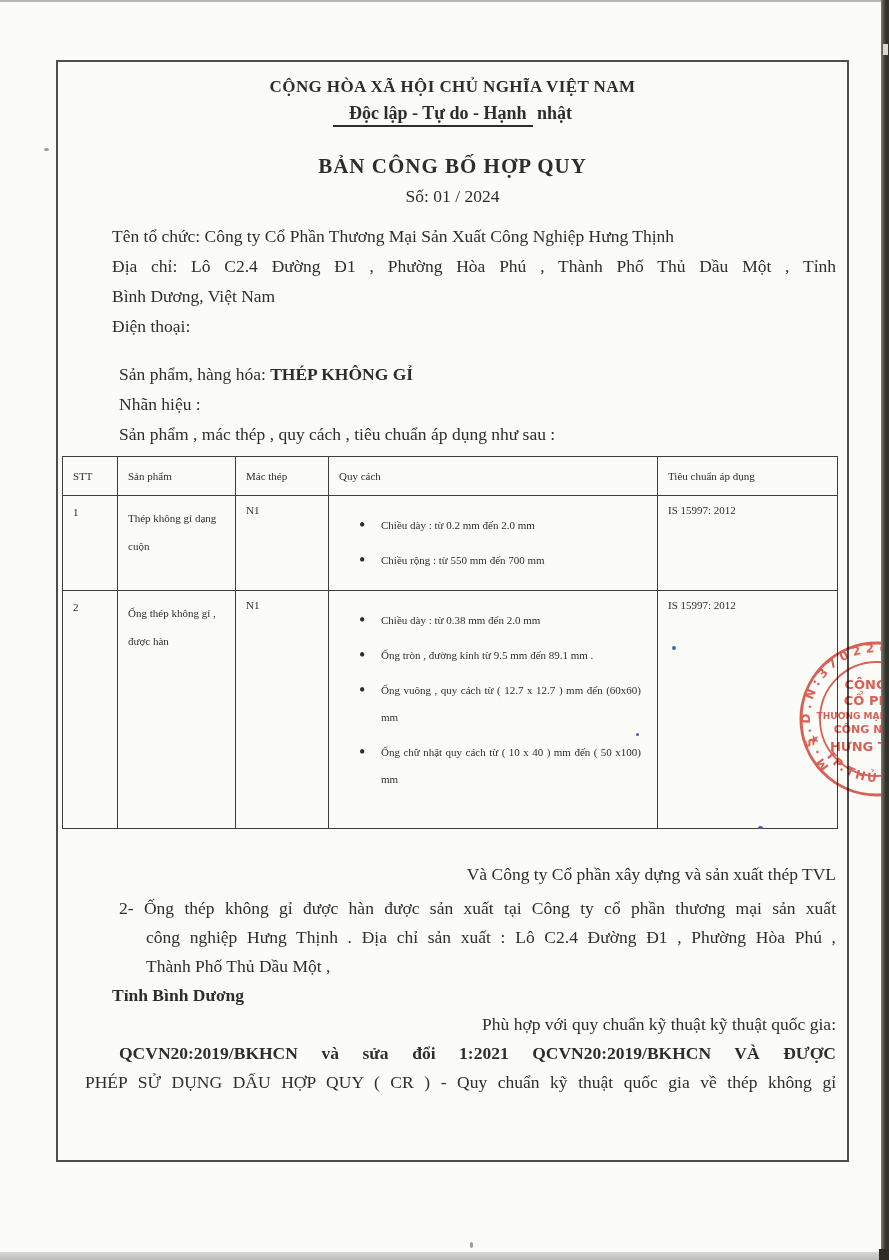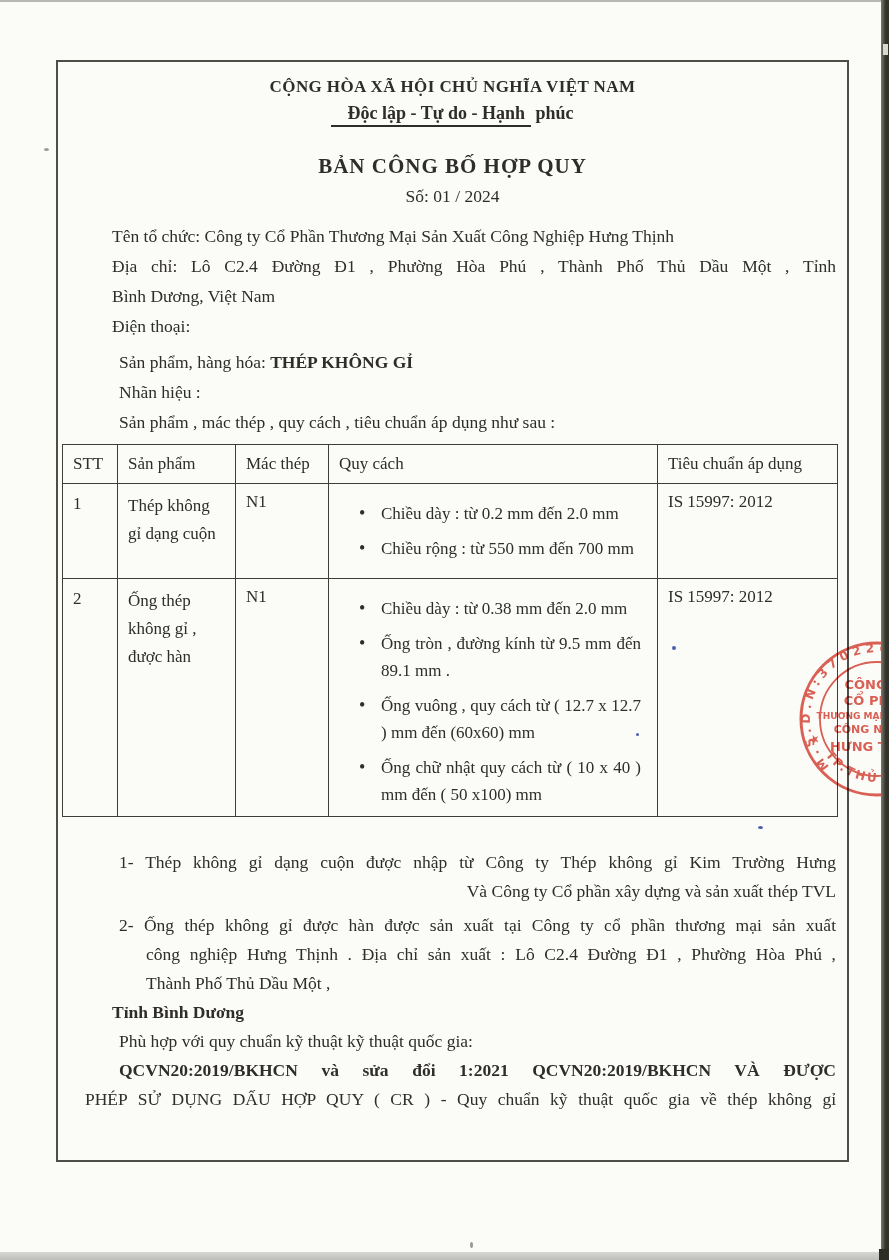--- a/index.html
+++ b/index.html
@@ -26,27 +26,27 @@
   .center{text-align:center;}
   .national-title{margin-top:14px;font-weight:bold;font-size:17px;letter-spacing:.4px;line-height:22px;}
   .motto{margin-top:3px;font-weight:bold;font-size:18px;line-height:24px;}
   .motto .underlined{border-bottom:2px solid #2e2d29;padding:0 6px 2px 16px;}
   .doc-title{margin-top:28px;font-weight:bold;font-size:21px;letter-spacing:1px;line-height:26px;}
   .doc-no{margin-top:6px;font-size:17.5px;line-height:22px;}
 
   .body-text{font-size:17.5px;line-height:30px;padding-left:24px;}
   .p-std{margin:0 11px 0 30px;}
   .p-ind{margin:0 11px 0 37px;}
-  .mt14{margin-top:14px;} .mt6{margin-top:6px;}
+  .mt14{margin-top:14px;} .mt6{margin-top:18px;}
   .just-last{text-align:justify;text-align-last:justify;display:block;}
   .bold{font-weight:bold;}
 
   
   table.spec{border-collapse:collapse;margin:7px 0 0 4px;table-layout:fixed;width:775px;
-             font-size:17px;font-family:Liberation Serif, serif;}
+             font-size:11px;font-family:Liberation Serif, serif;}
   table.spec th,table.spec td{border:1.6px solid #3e3d38;vertical-align:top;
              padding:8px 10px;font-weight:normal;text-align:left;}
   table.spec th{height:26px;vertical-align:middle;padding:6px 10px;}
   col.c-stt{width:55px;} col.c-sp{width:118px;} col.c-mt{width:93px;}
   col.c-qc{width:329px;} col.c-tc{width:180px;}
   td.stt-cell,th.stt-cell{text-align:center;padding-left:4px;padding-right:4px;}
   td.prod-cell{text-align:justify;padding-top:10px;line-height:28px;}
   td.grade-cell{text-align:center;padding-top:10px;}
   td.std-cell{padding-top:10px;}
   td.qc-cell{padding:6px 8px 6px 0;}
@@ -56,21 +56,21 @@
 
   
   .notes{margin-top:31px;}
   .notes .line{line-height:29px;}
   .n1-l1{margin:0 11px 0 30px;text-indent:7px;}
   .n1-l2{margin:0 11px 0 30px;text-align:right;}
   .n2{margin:5px 11px 0 30px;}
   .n2 .cont{padding-left:34px;}
   .n2 .first{text-indent:7px;}
   .province{margin:0 11px 0 30px;font-weight:bold;}
-  .conform-intro{margin:0 11px 0 37px;}
+  .conform-intro{margin:0 11px 0 37px;text-align:right;}
   .conform{margin:0 11px 0 3px;}
   .conform .first{text-indent:34px;font-weight:bold;}
 
   
   .stamp{position:absolute;left:780px;top:623px;z-index:20;mix-blend-mode:multiply;opacity:.92;}
   .stamp text{font-family:"DejaVu Sans","Liberation Sans",sans-serif;font-weight:bold;fill:#da5347;}
 </style>
 </head>
 <body>
 
@@ -86,21 +86,21 @@
   <div class="speck blue" style="left:758px;top:826px;width:5px;height:3px;"></div>
   <div class="speck blue" style="left:636px;top:733px;width:3px;height:3px;"></div>
   <div class="speck grey" style="left:44px;top:148px;width:5px;height:3px;"></div>
   <div class="speck grey" style="left:470px;top:1242px;width:3px;height:6px;"></div>
 
   <div class="frame">
 
     <div class="center national-title">CỘNG HÒA XÃ HỘI CHỦ NGHĨA VIỆT NAM</div>
 
     <div class="center motto">
-      <span class="underlined">Độc lập - Tự do - Hạnh</span><span> phúc</span>
+      <span class="underlined">Độc lập - Tự do - Hạnh</span><span> nhật</span>
     </div>
 
     <div class="center doc-title">BẢN CÔNG BỐ HỢP QUY</div>
 
     <div class="center doc-no">Số: 01 / 2024</div>
 
     <div class="body-text">
       <p class="p-std mt14" style="margin-bottom:0;">Tên tổ chức: Công ty Cổ Phần Thương Mại Sản Xuất Công Nghiệp Hưng Thịnh</p>
 
       <p class="p-std" style="margin-bottom:0;margin-top:0;">
@@ -158,21 +158,20 @@
             <li>Ống vuông , quy cách từ ( 12.7 x 12.7 ) mm đến (60x60) mm</li>
             <li>Ống chữ nhật quy cách từ ( 10 x 40 ) mm đến ( 50 x100) mm</li>
           </ul>
         </td>
         <td class="std-cell">IS 15997: 2012</td>
       </tr>
     </tbody>
       </table>
 
     <div class="notes body-text">
-      <div class="line n1-l1 just-last">1- Thép không gỉ dạng cuộn được nhập từ Công ty Thép không gỉ Kim Trường Hưng</div>
       <div class="line n1-l2">Và Công ty Cổ phần xây dựng và sản xuất thép TVL</div>
       <div class="n2">
         <span class="line first just-last">2- Ống thép không gỉ được hàn được sản xuất tại Công ty cổ phần thương mại sản xuất</span>
         <span class="line cont just-last">công nghiệp Hưng Thịnh . Địa chỉ sản xuất : Lô C2.4 Đường Đ1 , Phường Hòa Phú ,</span>
         <span class="line cont" style="display:block;">Thành Phố Thủ Dầu Một ,</span>
       </div>
       <div class="line province">Tỉnh Bình Dương</div>
       <div class="line conform-intro">Phù hợp với quy chuẩn kỹ thuật kỹ thuật quốc gia:</div>
       <div class="conform">
         <span class="line first just-last">QCVN20:2019/BKHCN và sửa đổi 1:2021 QCVN20:2019/BKHCN VÀ ĐƯỢC</span>

